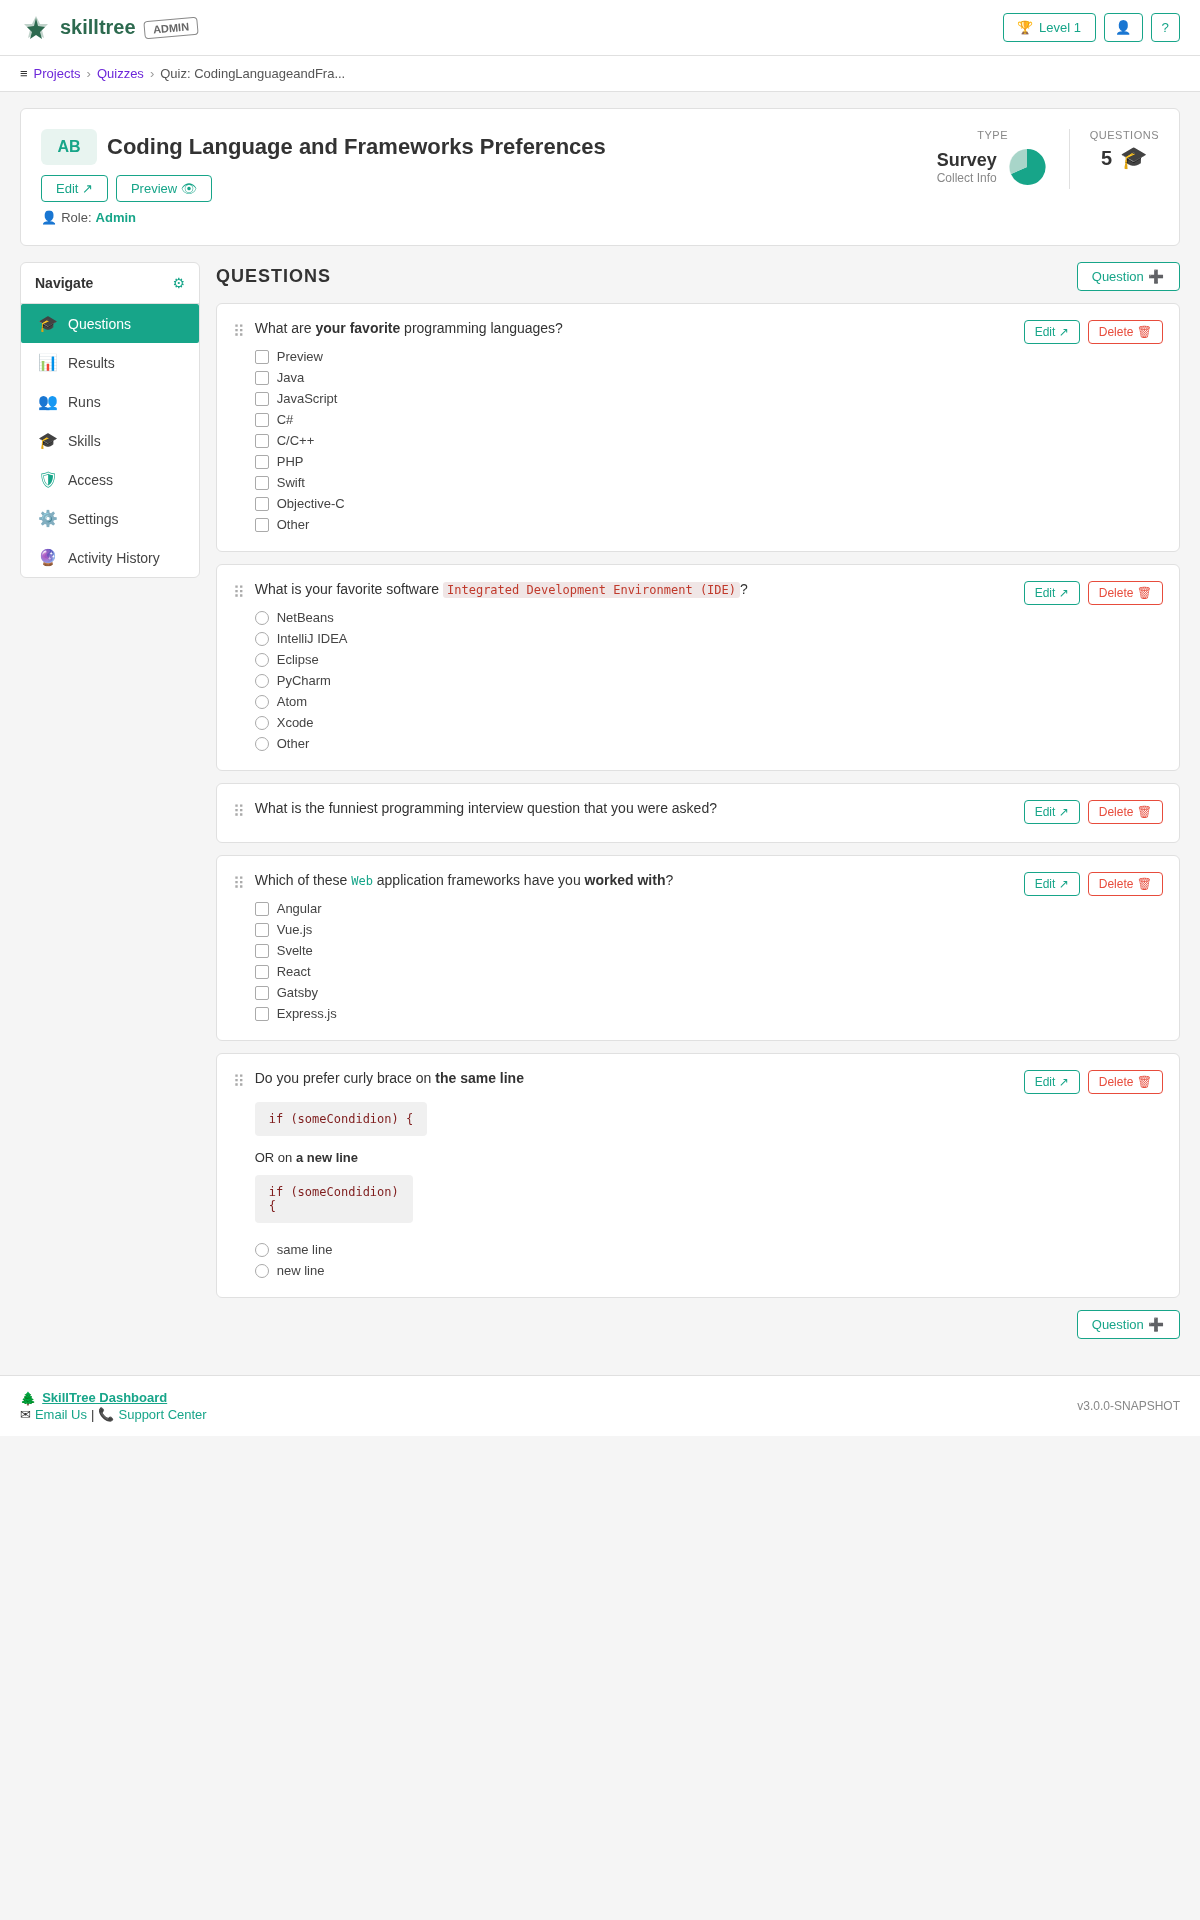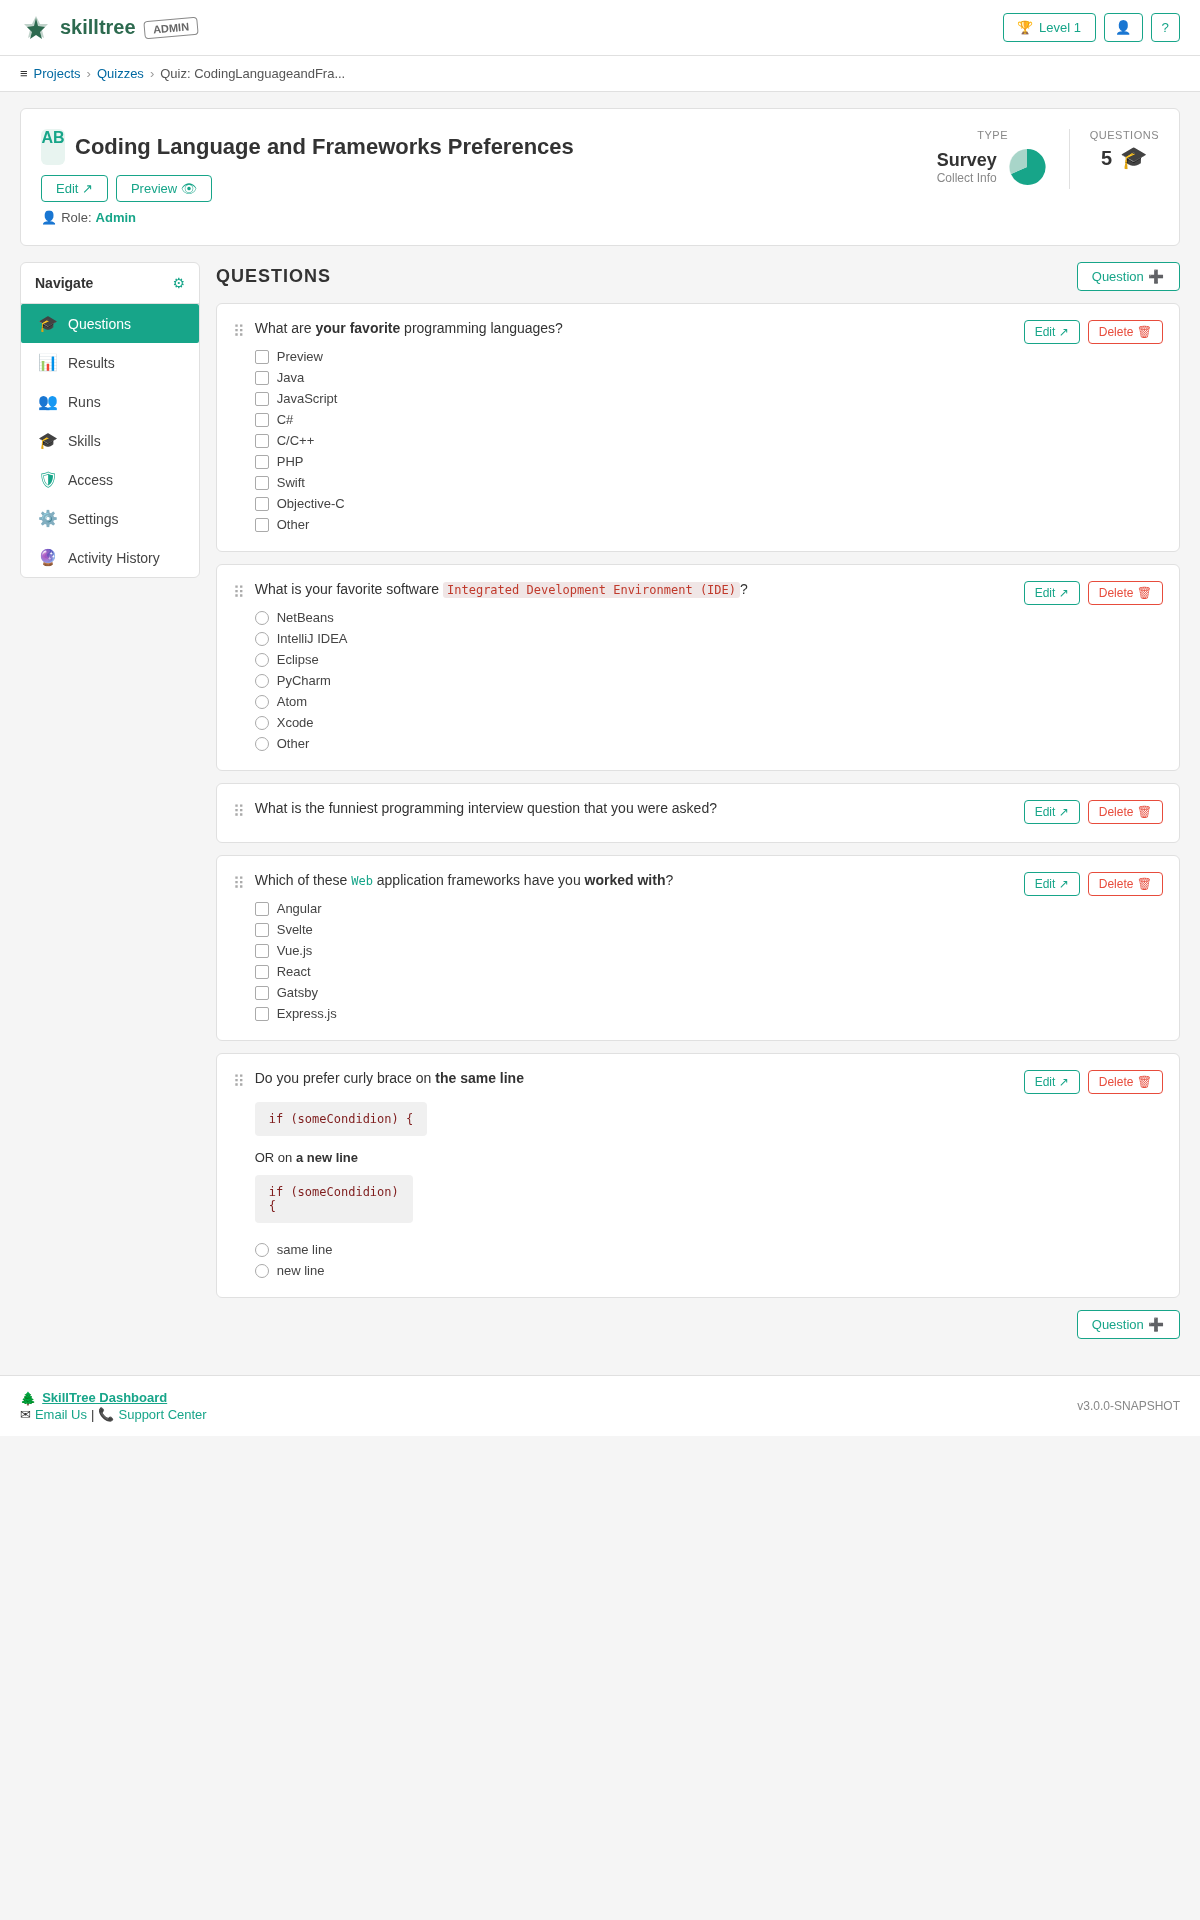--- a/index.html
+++ b/index.html
@@ -9,32 +9,32 @@
     .header { background: #fff; border-bottom: 1px solid #e0e0e0; padding: 0 20px; height: 56px; display: flex; align-items: center; justify-content: space-between; }
     .header-logo { display: flex; align-items: center; gap: 8px; font-size: 20px; font-weight: bold; color: #2d6a4f; }
     .logo-icon { width: 32px; height: 32px; }
     .admin-badge { border: 1px solid #888; border-radius: 4px; padding: 2px 8px; font-size: 11px; color: #666; transform: rotate(-5deg); display: inline-block; }
     .header-right { display: flex; gap: 8px; }
     .header-btn { border: 1px solid #17a589; border-radius: 4px; padding: 6px 14px; background: #fff; color: #17a589; cursor: pointer; font-size: 13px; display: flex; align-items: center; gap: 5px; }
     .header-btn-icon { border: 1px solid #17a589; border-radius: 4px; padding: 6px 10px; background: #fff; color: #17a589; cursor: pointer; }
 
     
     .breadcrumb { background: #fff; border-bottom: 1px solid #e0e0e0; padding: 10px 20px; display: flex; align-items: center; gap: 6px; font-size: 13px; }
-    .breadcrumb a { color: #0369a1; text-decoration: none; }
+    .breadcrumb a { color: #6d28d9; text-decoration: none; }
     .breadcrumb-sep { color: #999; }
     .breadcrumb-current { color: #555; }
 
     
     .main-container { padding: 16px 20px; }
 
     
     .quiz-header-card { background: #fff; border: 1px solid #e0e0e0; border-radius: 6px; padding: 20px; margin-bottom: 16px; }
     .quiz-title-row { display: flex; align-items: flex-start; justify-content: space-between; }
     .quiz-title { font-size: 22px; font-weight: 600; color: #333; display: flex; align-items: center; gap: 10px; }
-    .quiz-title-icon { width: 24px; height: 36px; background: #e8f4f0; border-radius: 6px; display: flex; justify-content: center; color: #17a589; font-size: 16px; }
+    .quiz-title-icon { width: 56px; height: 36px; background: #e8f4f0; border-radius: 6px; display: flex; align-items: center; justify-content: center; color: #17a589; font-size: 16px; }
     .quiz-meta { display: flex; gap: 24px; }
     .quiz-meta-item { display: flex; flex-direction: column; align-items: center; gap: 4px; }
     .quiz-meta-label { font-size: 11px; color: #888; text-transform: uppercase; letter-spacing: 0.5px; }
     .quiz-actions { display: flex; gap: 8px; margin-top: 10px; }
     .btn-edit { border: 1px solid #17a589; border-radius: 4px; padding: 5px 14px; background: #fff; color: #17a589; cursor: pointer; font-size: 13px; }
     .btn-preview { border: 1px solid #17a589; border-radius: 4px; padding: 5px 14px; background: #fff; color: #17a589; cursor: pointer; font-size: 13px; }
     .role-badge { margin-top: 8px; font-size: 13px; color: #555; display: flex; align-items: center; gap: 4px; }
     .role-badge strong { color: #17a589; }
 
     
@@ -361,25 +361,25 @@
             <div class="question-text">
               Which of these <span style="color:#17a589;font-family:monospace;font-size:12px;">Web</span> application frameworks have you <strong>worked with</strong>?
             </div>
             <ul class="options-list">
               <li class="option-item">
                   <span class="checkbox-box"></span>
                   <span>Angular</span>
                 </li>
               <li class="option-item">
                   <span class="checkbox-box"></span>
+                  <span>Vue.js</span>
+                </li>
+              <li class="option-item">
+                  <span class="checkbox-box"></span>
                   <span>Svelte</span>
-                </li>
-              <li class="option-item">
-                  <span class="checkbox-box"></span>
-                  <span>Vue.js</span>
                 </li>
               <li class="option-item">
                   <span class="checkbox-box"></span>
                   <span>React</span>
                 </li>
               <li class="option-item">
                   <span class="checkbox-box"></span>
                   <span>Gatsby</span>
                 </li>
               <li class="option-item">

